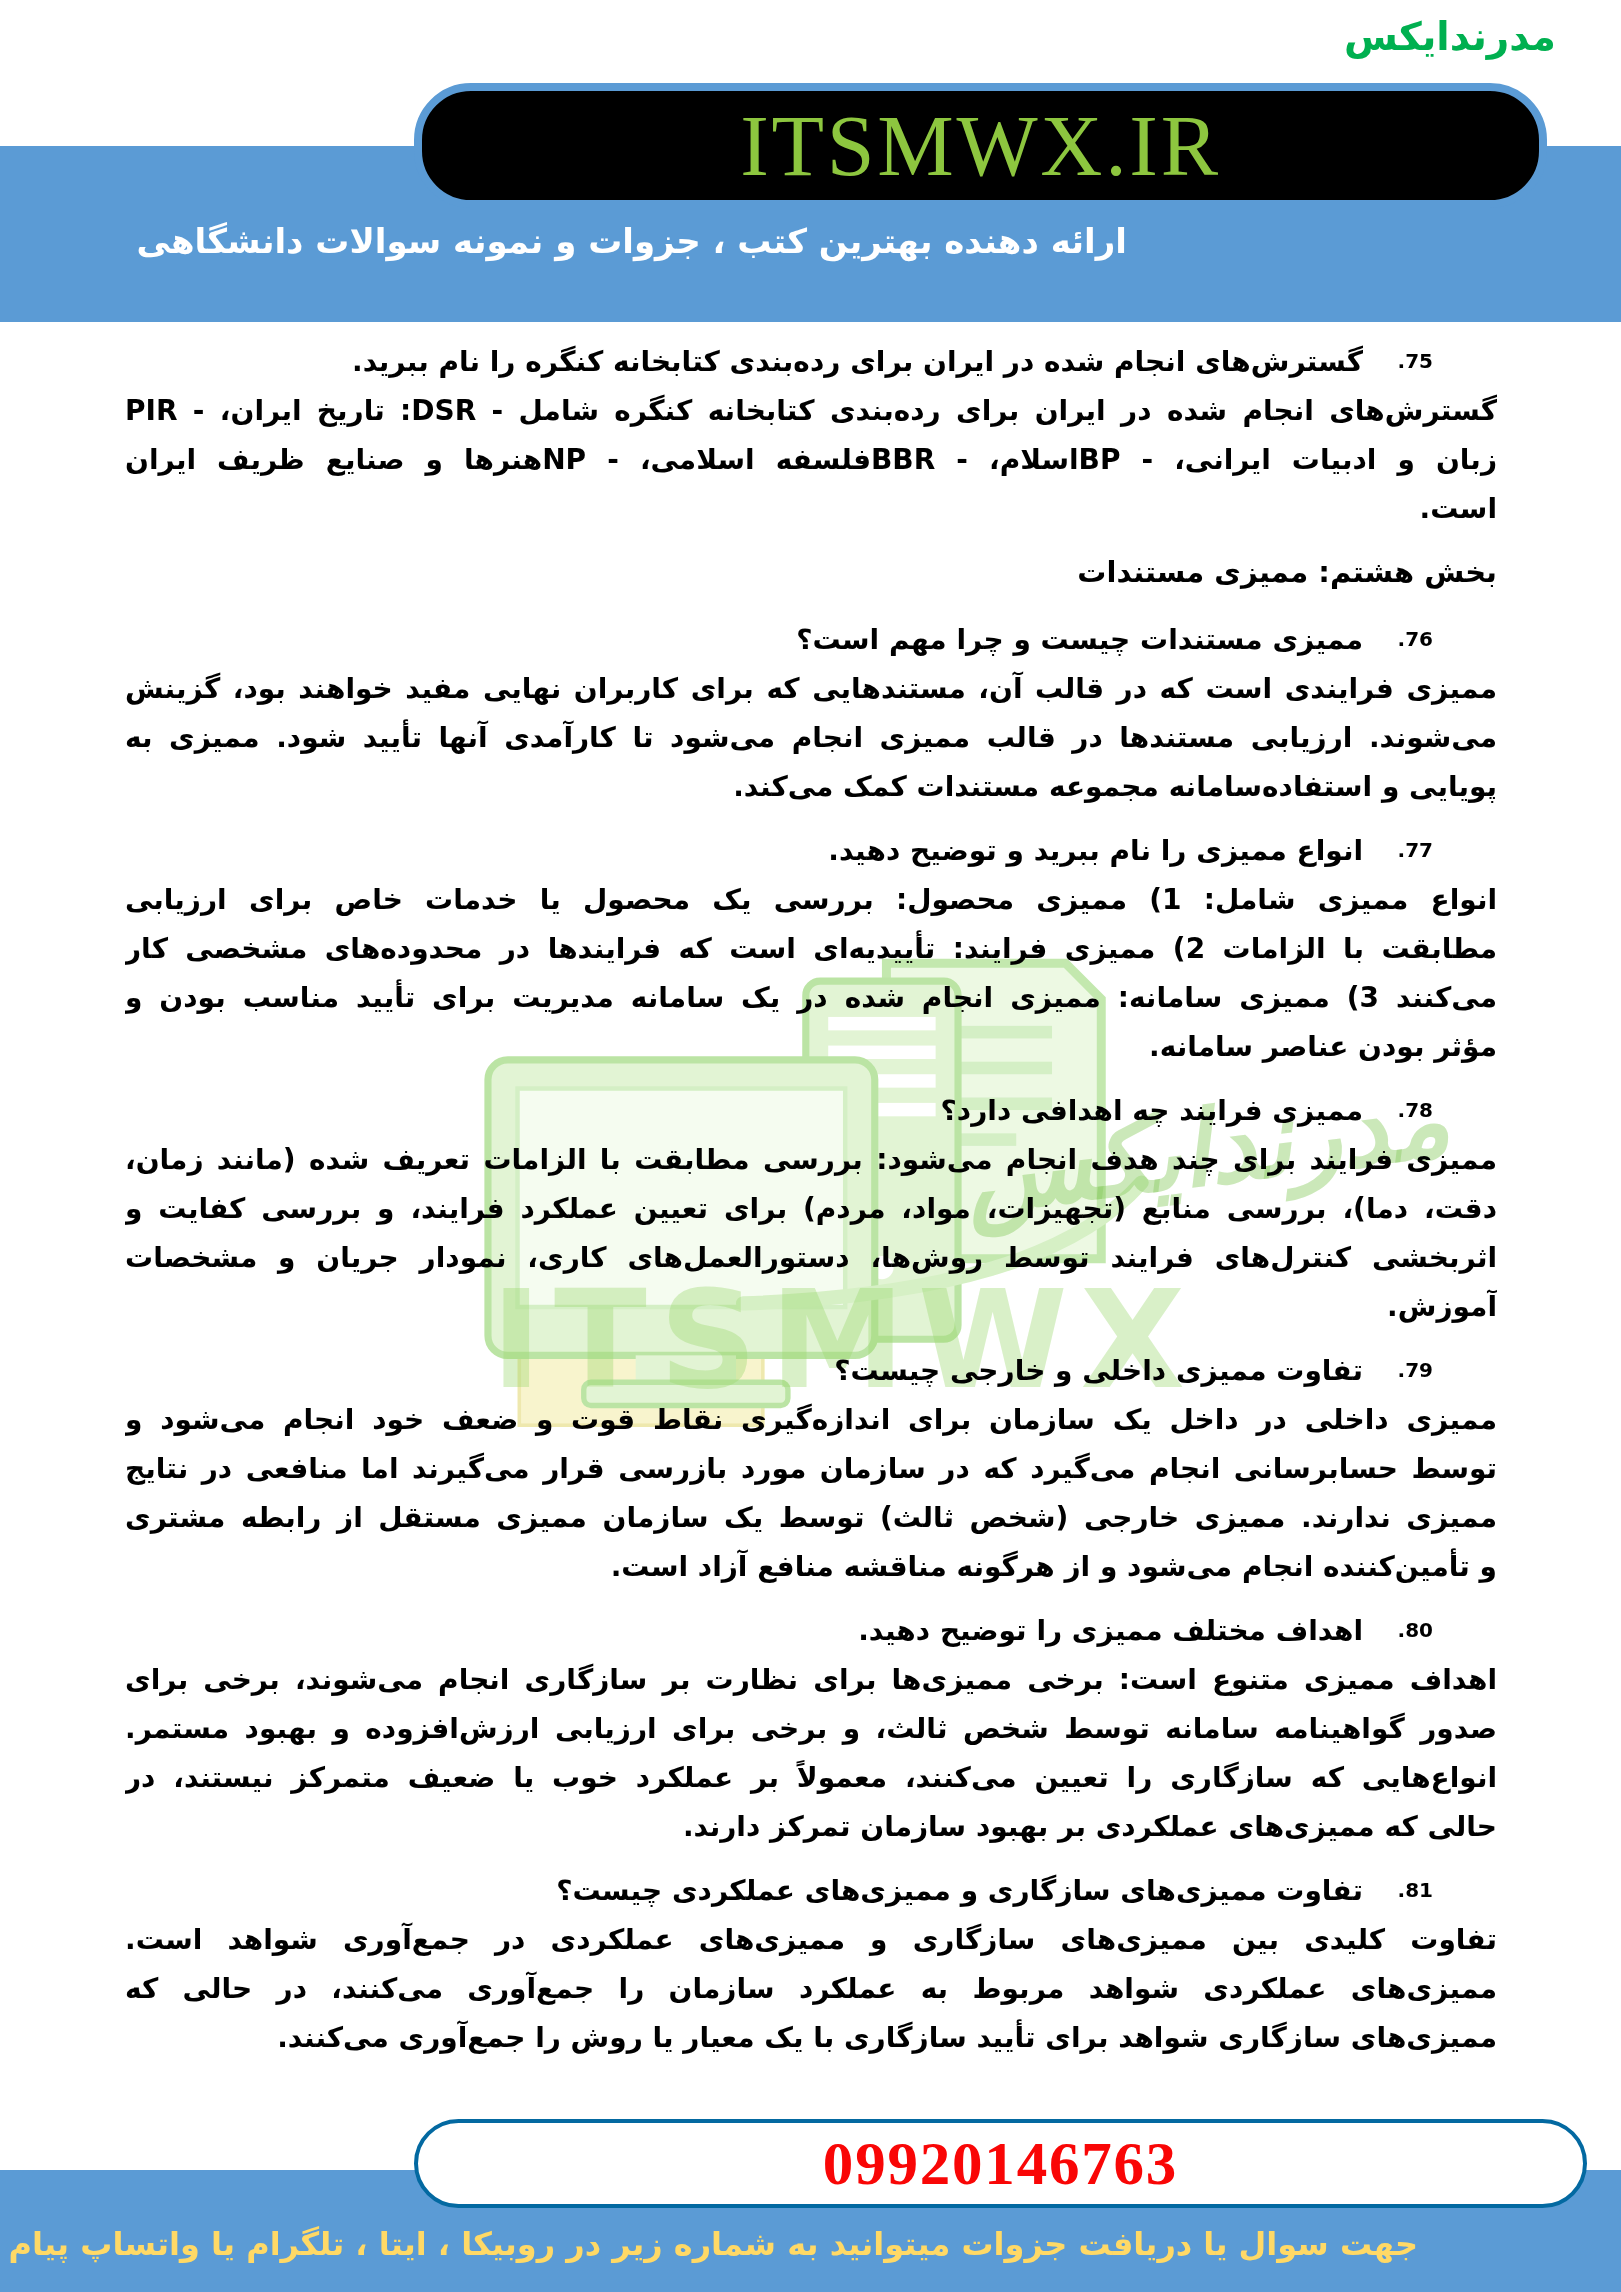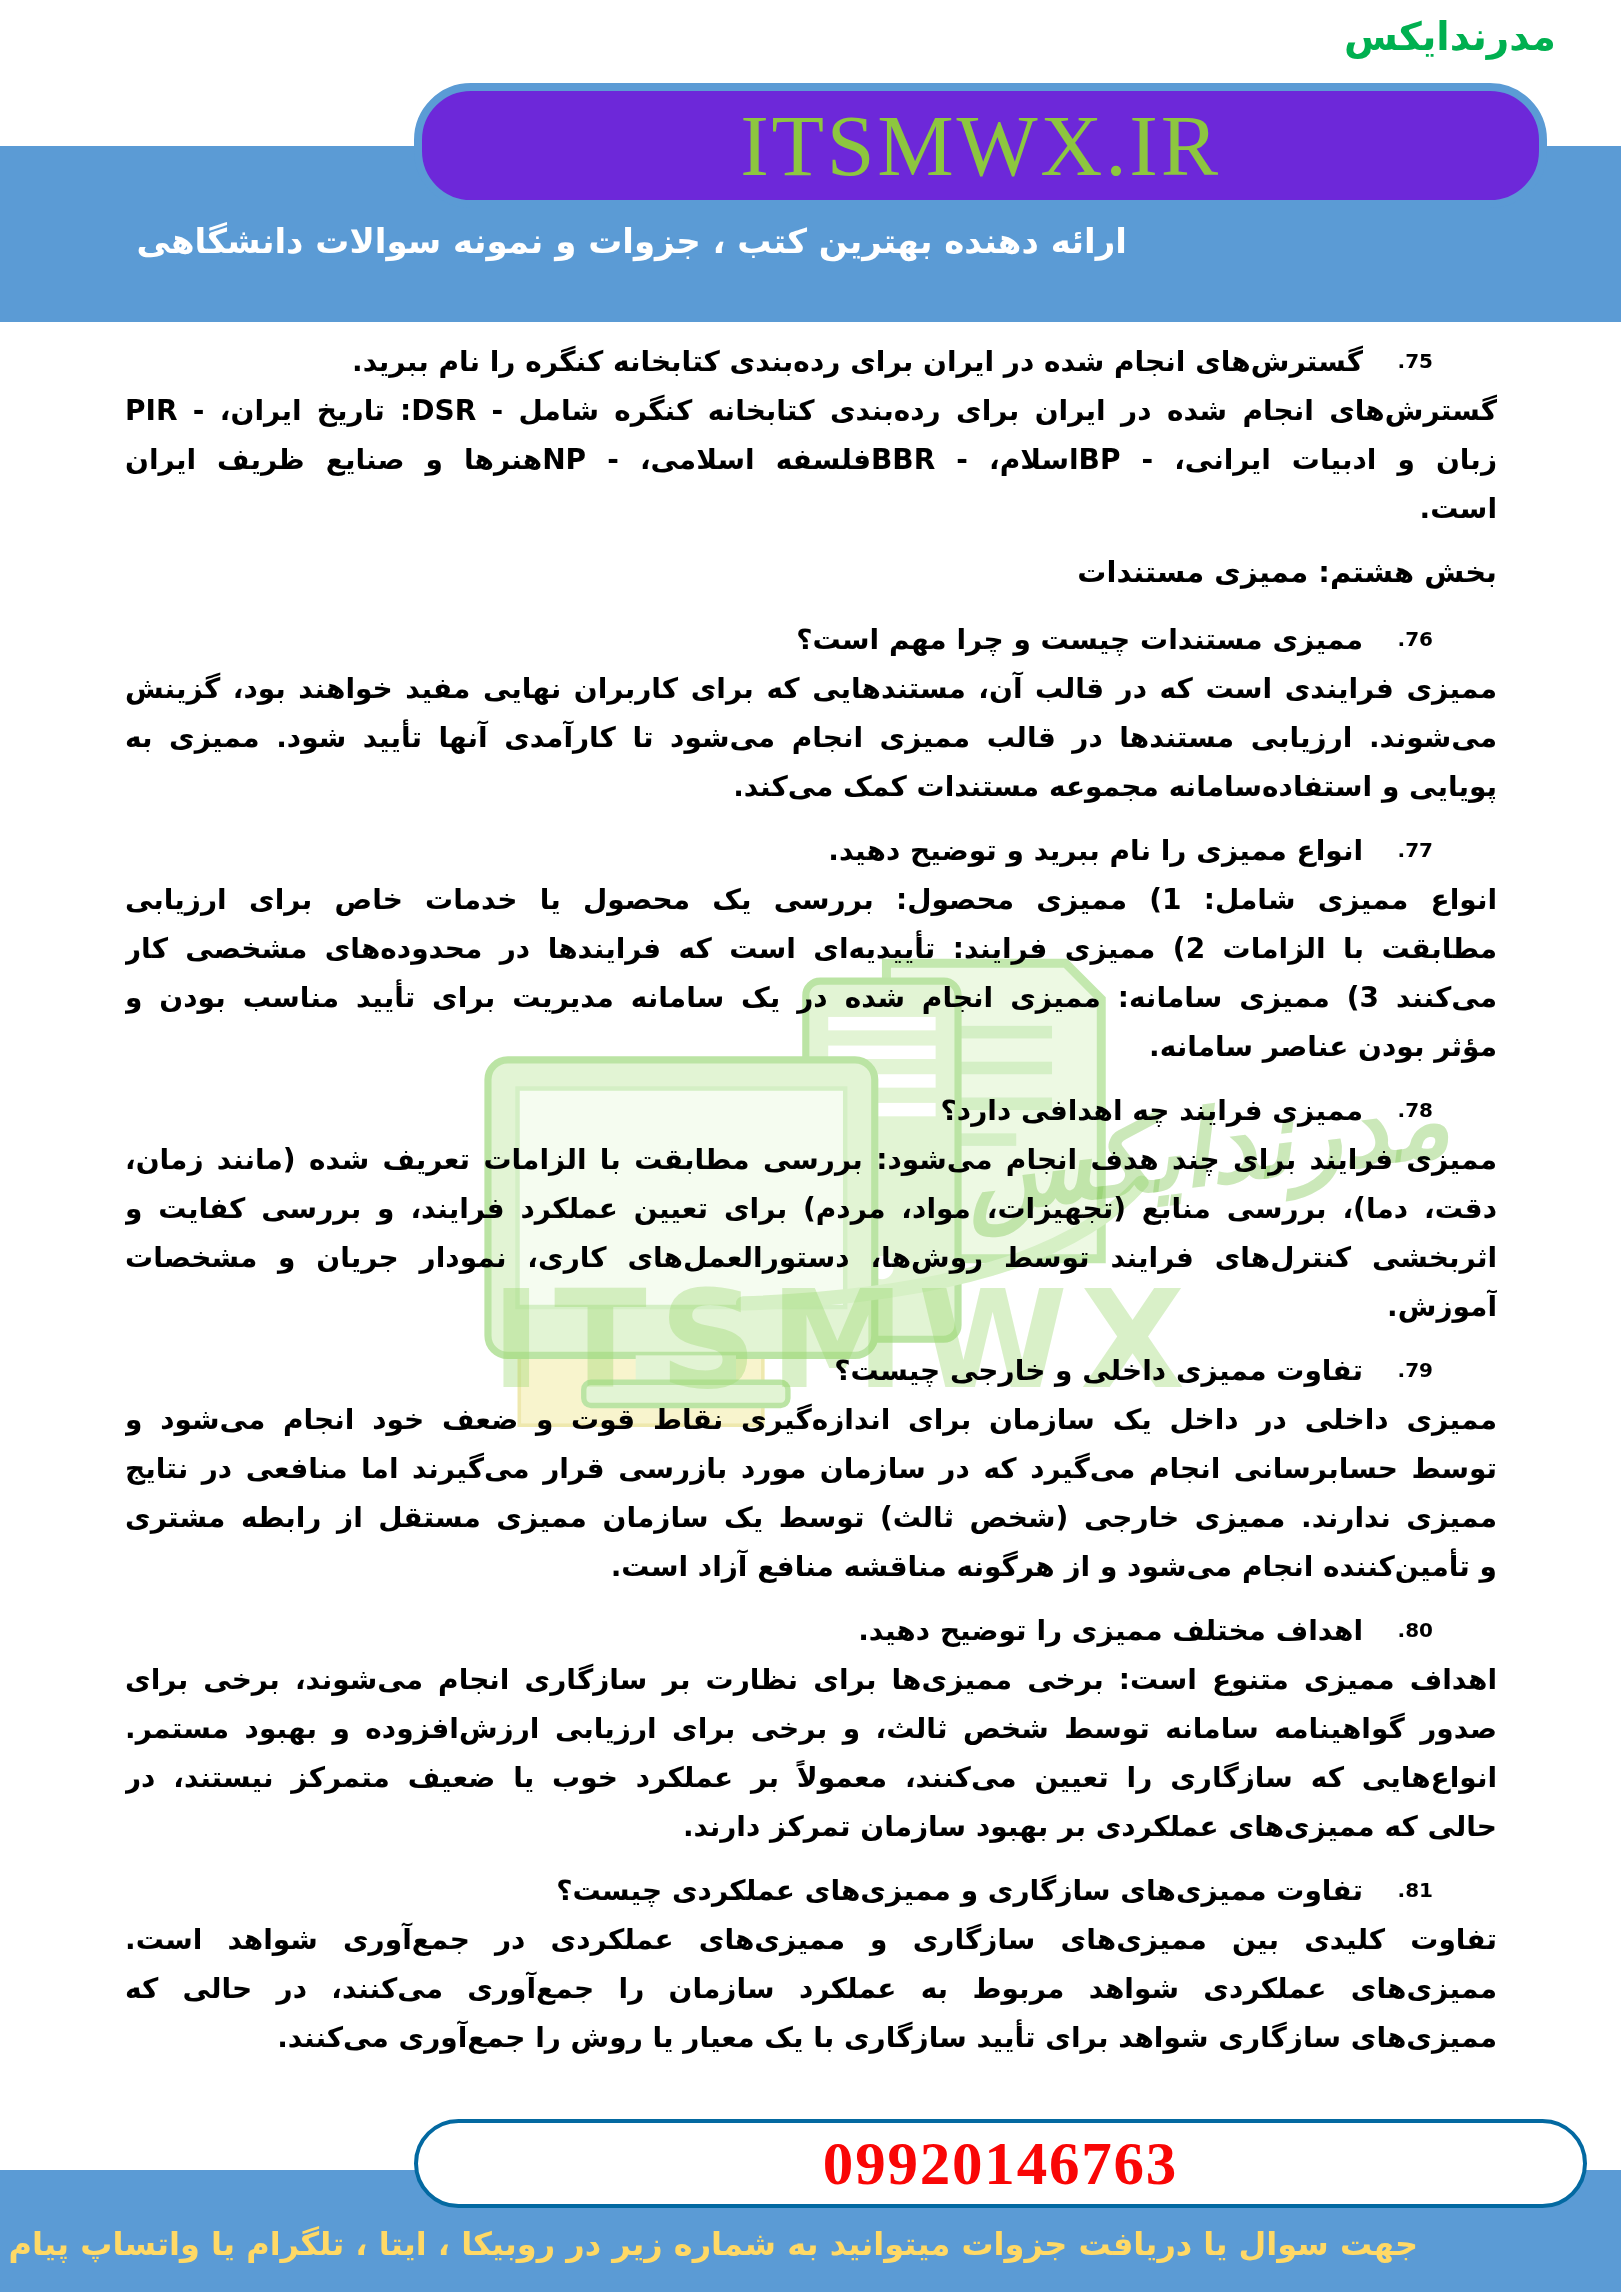--- a/index.html
+++ b/index.html
@@ -33,21 +33,21 @@
     background: #5b9bd5;
     z-index: 1;
   }
   .logo-box {
     position: absolute;
     top: 83px;
     left: 414px;
     width: 1133px;
     height: 125px;
     box-sizing: border-box;
-    background: #6d28d9;
+    background: #000000;
     border: 8px solid #5b9bd5;
     border-radius: 57px;
     display: flex;
     align-items: center;
     justify-content: center;
     z-index: 2;
   }
   .logo-text {
     font-family: "Liberation Serif", serif;
     font-weight: normal;

